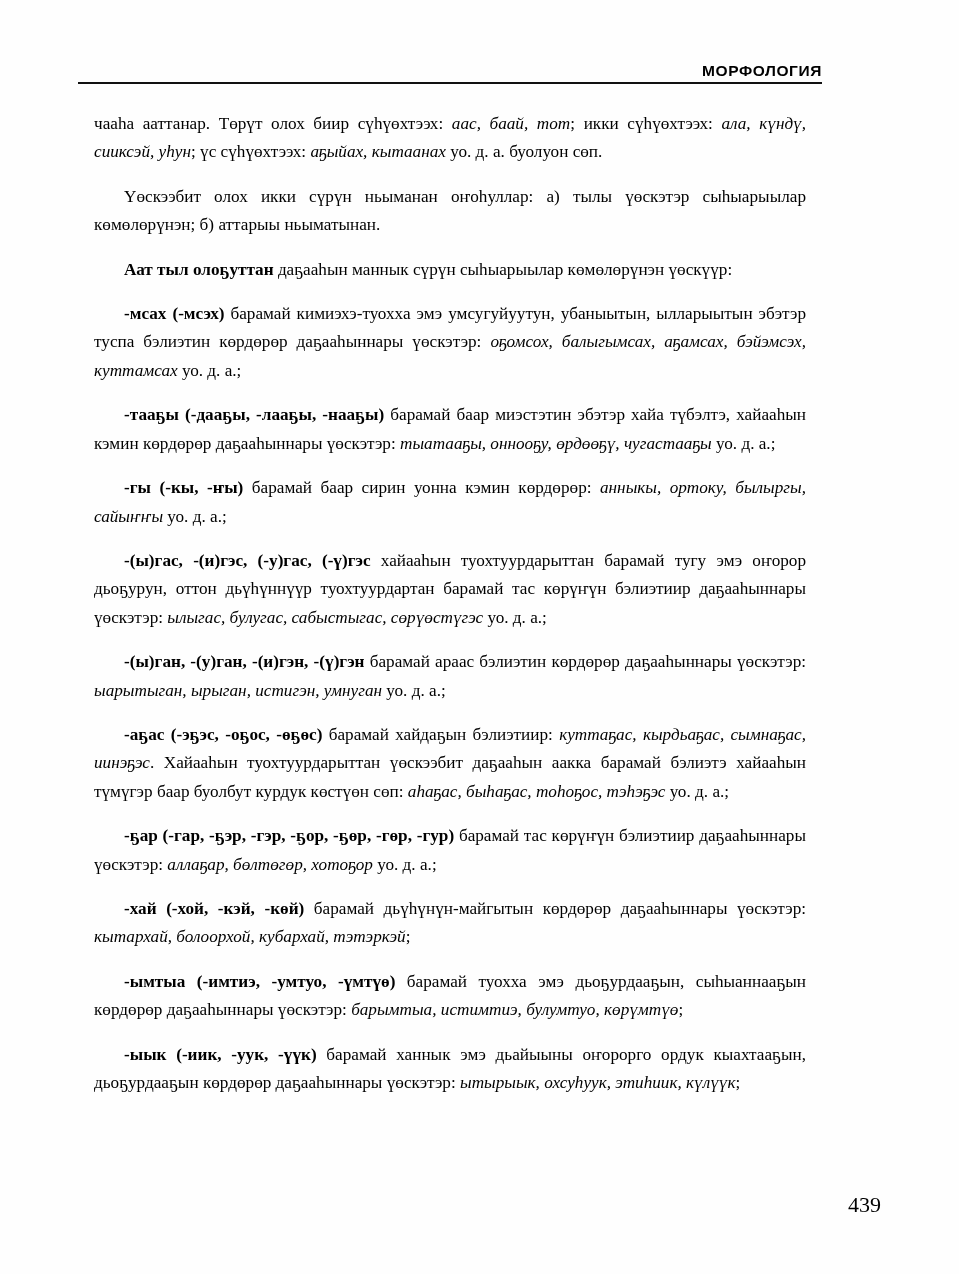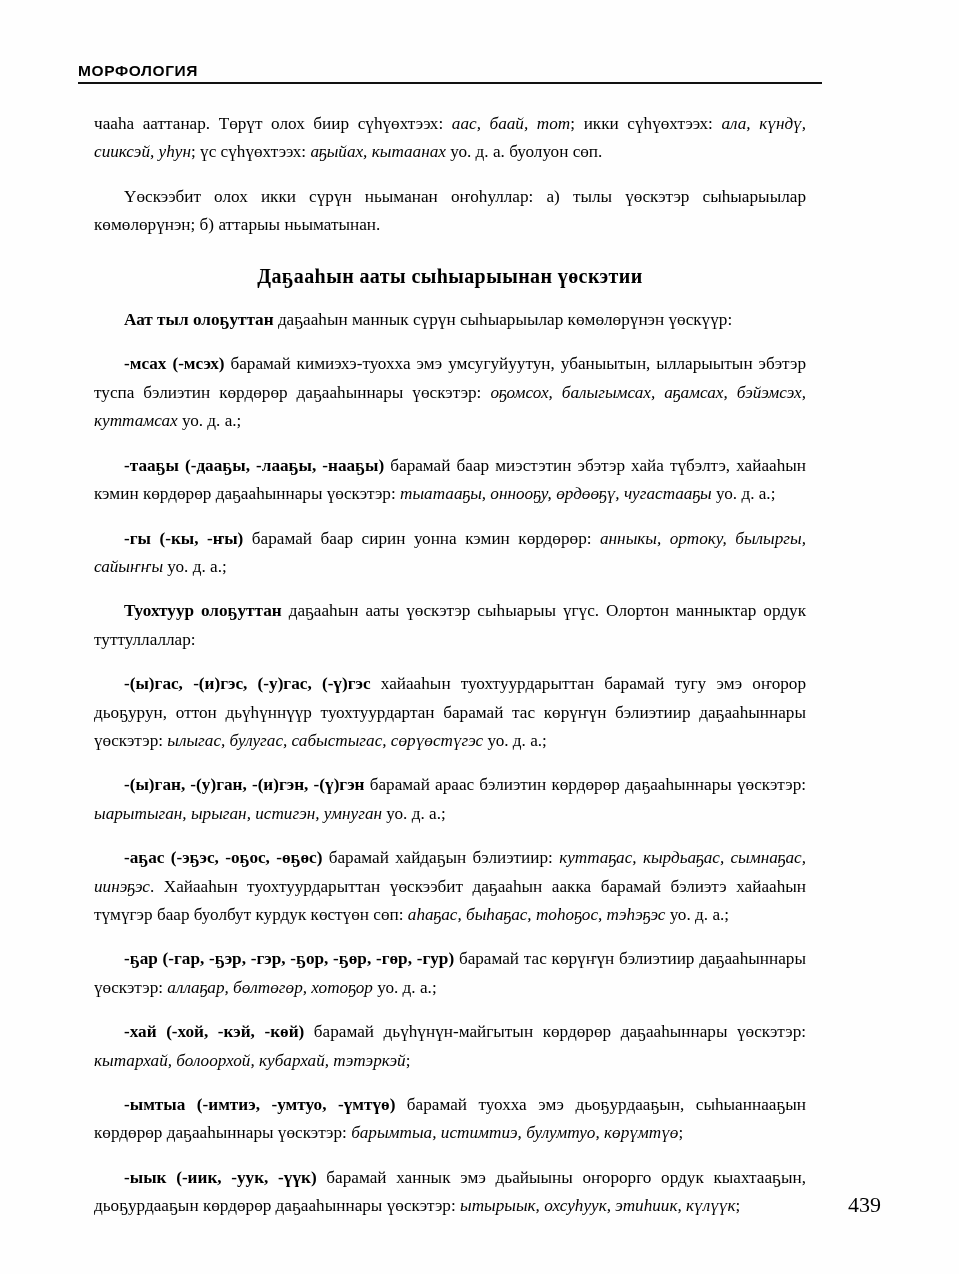--- a/index.html
+++ b/index.html
@@ -24,20 +24,21 @@
   }
   .content {
     position: absolute;
     left: 78px;
     top: 62px;
     width: 744px;
   }
 
   
   .running-head {
+    text-align: right;
     font-family: "Liberation Sans", "DejaVu Sans", sans-serif;
     font-weight: bold;
     font-size: 15.5px;
     letter-spacing: 0.6px;
     line-height: 1.1;
     padding-bottom: 3px;
   }
   .head-rule {
     height: 2px;
     background: #111;
@@ -92,32 +93,30 @@
 
     <div class="running-head">МОРФОЛОГИЯ</div>
     <div class="head-rule"></div>
 
     <div class="body-text">
 
       <p class="para first"><span>чааһа ааттанар. Төрүт олох биир сүһүөхтээх: </span><span class="it">аас, баай, тот</span><span>; икки сүһүөхтээх: </span><span class="it">ала, күндү, сииксэй, уһун</span><span>; үс сүһүөхтээх: </span><span class="it">аҕыйах, кытаанах</span><span> уо. д. а. буолуон сөп.</span></p>
 
       <p class="para">Үөскээбит олох икки сүрүн ньыманан оҥоһуллар: а) тылы үөскэтэр сыһыарыылар көмөлөрүнэн; б) аттарыы ньыматынан.</p>
 
-      <h2 class="section-heading">Даҕааһын ааты сыһыарыынан үөскэтии</h2>
 
       <p class="para"><span class="bd">Аат тыл олоҕуттан</span><span> даҕааһын маннык сүрүн сыһыарыылар көмөлөрүнэн үөскүүр:</span></p>
 
       <p class="para"><span class="bd">-мсах (-мсэх)</span><span> барамай кимиэхэ-туохха эмэ умсугуйуутун, убаныытын, ылларыытын эбэтэр туспа бэлиэтин көрдөрөр даҕааһыннары үөскэтэр: </span><span class="it">оҕомсох, балыгымсах, аҕамсах, бэйэмсэх, куттамсах</span><span> уо. д. а.;</span></p>
 
       <p class="para"><span class="bd">-тааҕы (-дааҕы, -лааҕы, -нааҕы)</span><span> барамай баар миэстэтин эбэтэр хайа түбэлтэ, хайааһын кэмин көрдөрөр даҕааһыннары үөскэтэр: </span><span class="it">тыатааҕы, оннооҕу, өрдөөҕү, чугастааҕы</span><span> уо. д. а.;</span></p>
 
       <p class="para"><span class="bd">-гы (-кы, -ҥы)</span><span> барамай баар сирин уонна кэмин көрдөрөр: </span><span class="it">анныкы, ортоку, былыргы, сайыҥҥы</span><span> уо. д. а.;</span></p>
 
 
-      <p class="para"><span class="bd">Туохтуур олоҕуттан</span><span> даҕааһын ааты үөскэтэр сыһыарыы үгүс. Олортон манныктар ордук туттуллаллар:</span></p>
 
       <p class="para"><span class="bd">-(ы)гас, -(и)гэс, (-у)гас, (-ү)гэс</span><span> хайааһын туохтуурдарыттан барамай тугу эмэ оҥорор дьоҕурун, оттон дьүһүннүүр туохтуурдартан барамай тас көрүҥүн бэлиэтиир даҕааһыннары үөскэтэр: </span><span class="it">ылыгас, булугас, сабыстыгас, сөрүөстүгэс</span><span> уо. д. а.;</span></p>
 
       <p class="para"><span class="bd">-(ы)ган, -(у)ган, -(и)гэн, -(ү)гэн</span><span> барамай араас бэлиэтин көрдөрөр даҕааһыннары үөскэтэр: </span><span class="it">ыарытыган, ырыган, истигэн, умнуган</span><span> уо. д. а.;</span></p>
 
       <p class="para"><span class="bd">-аҕас (-эҕэс, -оҕос, -өҕөс)</span><span> барамай хайдаҕын бэлиэтиир: </span><span class="it">куттаҕас, кырдьаҕас, сымнаҕас, иинэҕэс</span><span>. Хайааһын туохтуурдарыттан үөскээбит даҕааһын аакка барамай бэлиэтэ хайааһын түмүгэр баар буолбут курдук көстүөн сөп: </span><span class="it">аһаҕас, быһаҕас, тоһоҕос, тэһэҕэс</span><span> уо. д. а.;</span></p>
 
       <p class="para"><span class="bd">-ҕар (-гар, -ҕэр, -гэр, -ҕор, -ҕөр, -гөр, -гур)</span><span> барамай тас көрүҥүн бэлиэтиир даҕааһыннары үөскэтэр: </span><span class="it">аллаҕар, бөлтөгөр, хотоҕор</span><span> уо. д. а.;</span></p>
 
       <p class="para"><span class="bd">-хай (-хой, -кэй, -көй)</span><span> барамай дьүһүнүн-майгытын көрдөрөр даҕааһыннары үөскэтэр: </span><span class="it">кытархай, болоорхой, кубархай, тэтэркэй</span><span>;</span></p>

